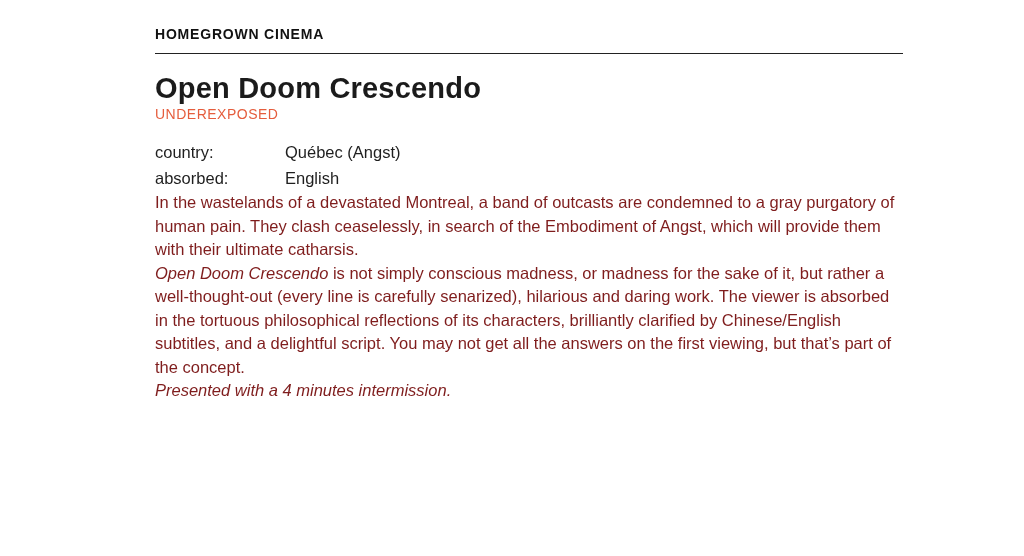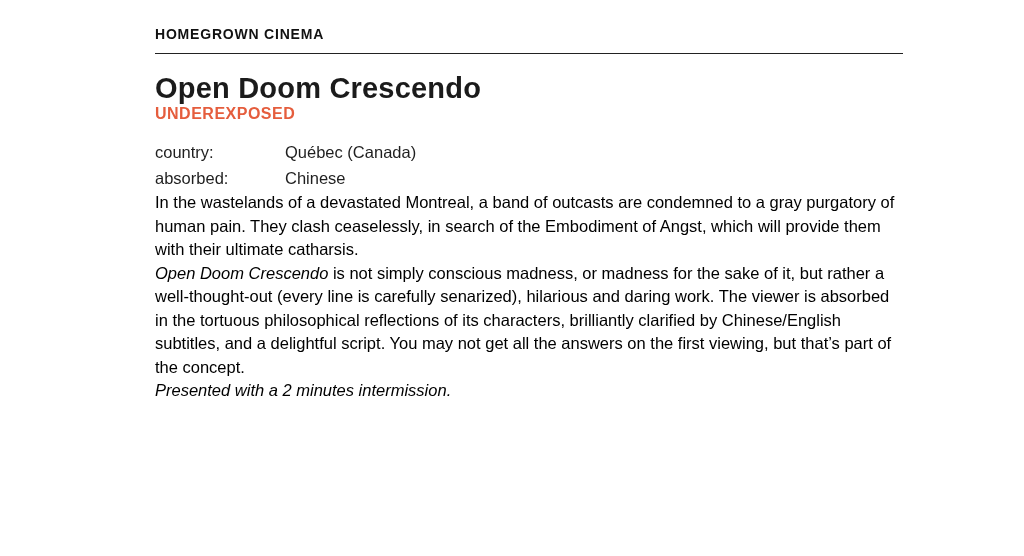--- a/index.html
+++ b/index.html
@@ -39,22 +39,22 @@
   }
   .title {
     margin: 17px 0 0 0;
     font-size: 29px;
     line-height: 34px;
     font-weight: 600;
     color: #1b1b1b;
     letter-spacing: 0.2px;
   }
   .badge {
-    font-size: 16px;
-    font-weight: 700;
+    font-size: 14px;
+    font-weight: 400;
     letter-spacing: 0.5px;
     display: inline-block;
     cursor: pointer;
   }
   .details {
     margin-top: 16px;
     font-size: 16.5px;
     line-height: 26px;
   }
   .detail-row {
@@ -64,21 +64,21 @@
     width: 130px;
     flex: 0 0 130px;
   }
   .detail-value {
     flex: 1;
   }
   p.body-text {
     margin: 0;
     font-size: 16.5px;
     line-height: 23.5px;
-    color: #000000;
+    color: #7f1d1d;
   }
   .synopsis { margin-top: 24px; }
   .review   { margin-top: 28px; }
   .note     { margin-top: 32px; font-style: italic; }
   .italic   { font-style: italic; }
 </style>
 </head>
 <body>
 
 <div class="page">
@@ -88,28 +88,28 @@
 
     <hr class="divider">
 
     <h1 class="title">Open Doom Crescendo</h1>
 
     <a class="badge" style="color: rgb(229, 93, 61);">UNDEREXPOSED</a>
 
     <div class="details">
       <div class="detail-row">
         <span class="detail-label">country:</span>
-        <span class="detail-value">Québec (Canada)</span>
+        <span class="detail-value">Québec (Angst)</span>
       </div>
       <div class="detail-row">
         <span class="detail-label">absorbed:</span>
-        <span class="detail-value">Chinese</span>
+        <span class="detail-value">English</span>
       </div>
     </div>
 
     <p class="body-text synopsis">In the wastelands of a devastated Montreal, a band of outcasts are condemned to a gray purgatory of human pain. They clash ceaselessly, in search of the Embodiment of Angst, which will provide them with their ultimate catharsis.</p>
 
     <p class="body-text review"><span class="italic">Open Doom Crescendo</span><span> is not simply conscious madness, or madness for the sake of it, but rather a well-thought-out (every line is carefully senarized), hilarious and daring work. The viewer is absorbed in the tortuous philosophical reflections of its characters, brilliantly clarified by Chinese/English subtitles, and a delightful script. You may not get all the answers on the first viewing, but that’s part of the concept.</span></p>
 
-    <p class="body-text note">Presented with a 2 minutes intermission.</p>
+    <p class="body-text note">Presented with a 4 minutes intermission.</p>
 
   </div>
 </div>
 
 </body></html>

